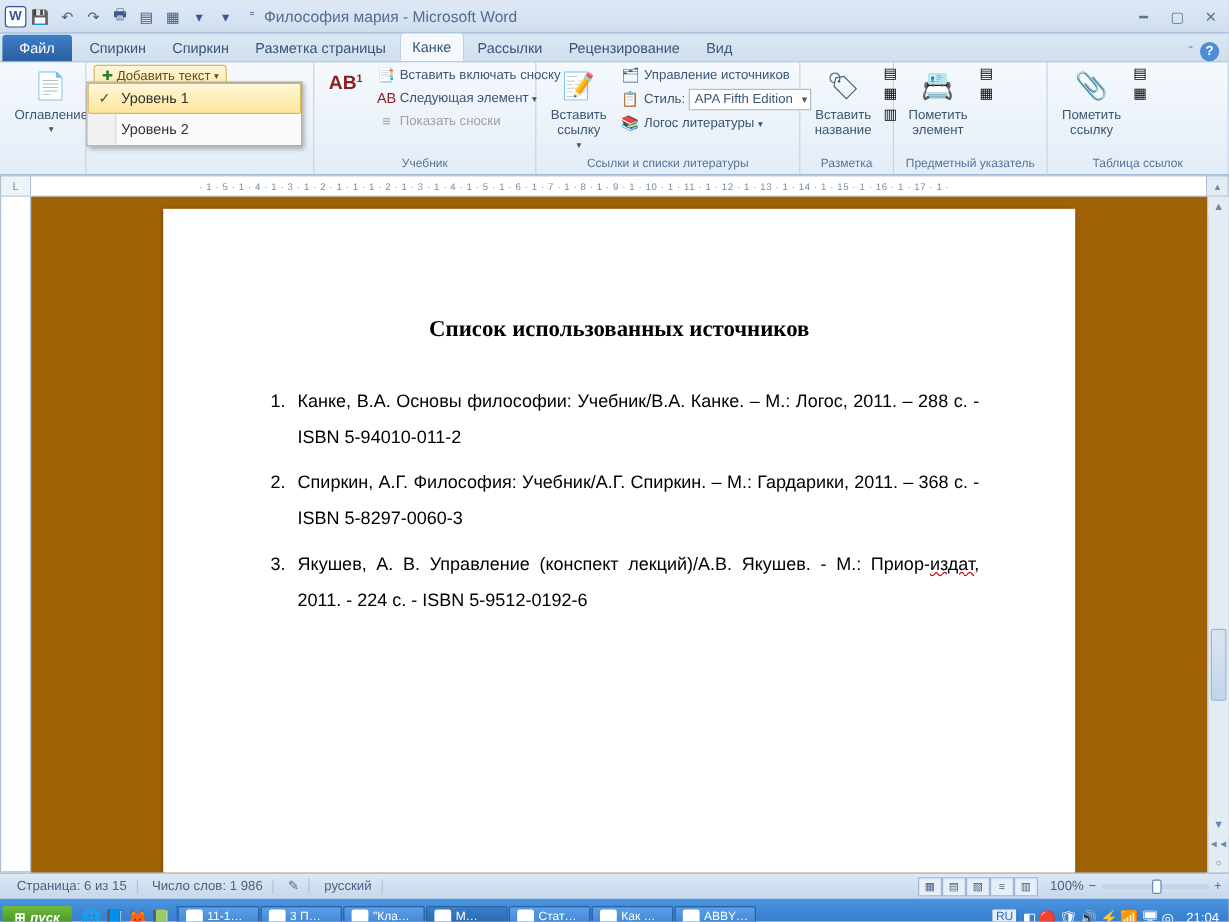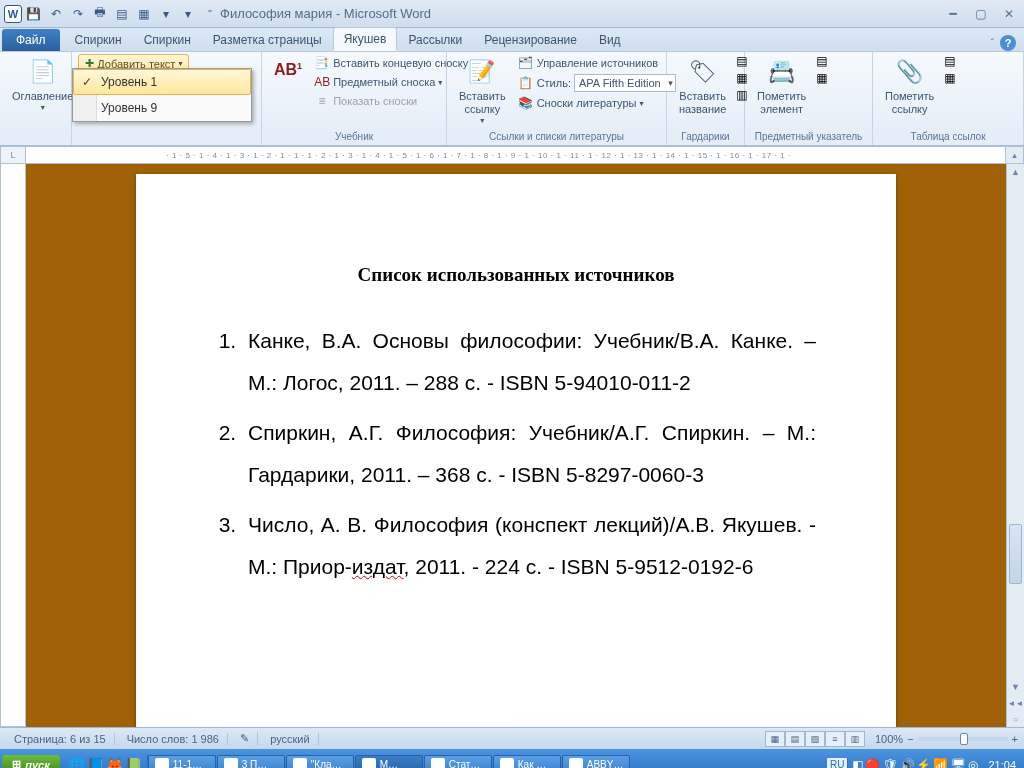--- a/index.html
+++ b/index.html
@@ -47,21 +47,21 @@
 
 .ruler-row { height: 18px; background: #e9eff6; display: flex; }
 .corner-box { width: 26px; border: 1px solid #b0c0d3; background: #eef3f9; display: flex; align-items: center; justify-content: center; font-size: 9px; color: #7a8da3; }
 .hruler { flex: 1; background: #fff; border: 1px solid #b0c0d3; border-left: none; font-size: 8px; color: #7a8da3; display: flex; align-items: center; overflow: hidden; padding-left: 140px; letter-spacing: 0.5px; }
 
 .workspace { height: 563px; display: flex; background: #b8cde0; }
 .vruler { width: 26px; background: #fff; border: 1px solid #b0c0d3; border-top: none; }
 .doc-scroll { flex: 1; overflow: hidden; position: relative; background: #a16207; display: flex; justify-content: center; }
 .page { width: 760px; min-height: 900px; background: #fff; margin-top: 10px; box-shadow: 0 1px 4px rgba(0,0,0,0.4); padding: 90px 80px; }
 .page h1 { font-family: "Times New Roman", serif; font-size: 19px; font-weight: bold; text-align: center; margin-bottom: 34px; }
-.page ol { font-family: "Times New Roman", serif; font-size: 21px; line-height: 2.0; text-align: justify; padding-left: 26px; }
+.page ol { font-family: "Times New Roman", serif; font-size: 15px; line-height: 2.0; text-align: justify; padding-left: 26px; }
 .page ol li { margin-bottom: 8px; padding-left: 6px; }
 .squiggle { text-decoration: underline wavy #c00; text-decoration-thickness: 1px; }
 .vscroll { width: 18px; background: #e3ebf3; border-left: 1px solid #b0c0d3; position: relative; }
 .vscroll .thumb { position: absolute; left: 2px; right: 2px; top: 360px; height: 60px; background: linear-gradient(#d9e5f2,#c2d5ea); border: 1px solid #9cb5d2; border-radius: 2px; }
 .vscroll .arr { position: absolute; left: 0; right: 0; height: 16px; display: flex; align-items: center; justify-content: center; font-size: 9px; color: #6a88ab; background: #e3ebf3; }
 .vscroll .arr.up { top: 0; } .vscroll .arr.dn { bottom: 32px; }
 .vscroll .nav { position: absolute; bottom: 0; left: 0; right: 0; height: 32px; display: flex; flex-direction: column; }
 .vscroll .nav div { flex: 1; display: flex; align-items: center; justify-content: center; font-size: 8px; color: #6a88ab; }
 
 
@@ -109,21 +109,21 @@
     <span class="win-btn">▢</span>
     <span class="win-btn">✕</span>
   </div>
 </div>
 
 <div class="tab-row">
   <div class="file-tab">Файл</div>
   <div class="tab">Спиркин</div>
   <div class="tab">Спиркин</div>
   <div class="tab">Разметка страницы</div>
-  <div class="tab active">Якушев</div>
+  <div class="tab active">Канке</div>
   <div class="tab">Рассылки</div>
   <div class="tab">Рецензирование</div>
   <div class="tab">Вид</div>
   <div class="help">
     <span style="color:#5a7497;font-size:10px;">ˆ</span>
     <span class="help-icon">?</span>
   </div>
 </div>
 
 <div class="ribbon">
@@ -140,37 +140,37 @@
     <div class="rgroup-body" style="flex-direction:column;align-items:flex-start;">
       <div class="add-text-btn">
         <span style="color:#2e7d32;">✚</span>
         <span>Добавить текст</span>
         <span style="font-size:8px;">▾</span>
       </div>
 
       <div class="dropdown-menu">
         <div class="gutter"></div>
         <div class="item hover"><span class="check">✓</span><span>Уровень 1</span></div>
-        <div class="item"><span>Уровень 9</span></div>
+        <div class="item"><span>Уровень 2</span></div>
       </div>
     </div>
   </div>
   <div class="rgroup" style="width:185px;">
     <div class="rgroup-body">
       <div class="big-btn" style="padding-top:6px;">
         <div style="font-weight:bold;color:#8a1f1f;font-size:16px;">AB<sup style="font-size:9px;">1</sup></div>
       </div>
       <div class="stack">
         <div class="small-row">
             <span class="si">📑</span>
-            <span>Вставить концевую сноску</span>
+            <span>Вставить включать сноску</span>
           </div>
         <div class="small-row">
             <span class="si" style="color:#8a1f1f;">AB</span>
-            <span>Предметный сноска</span> 
+            <span>Следующая элемент</span> 
             <span style="font-size:8px;">▾</span>
           </div>
         <div class="small-row disabled">
             <span class="si">≡</span>
             <span>Показать сноски</span>
           </div>
       </div>
     </div>
     <div class="rgroup-label">Учебник</div>
   </div>
@@ -187,41 +187,41 @@
             <span class="si">🗂</span>
             <span>Управление источников</span>
           </div>
         <div class="small-row">
           <span class="si">📋</span>
           <span>Стиль:</span>
           <span class="style-select">APA Fifth Edition</span>
         </div>
         <div class="small-row">
             <span class="si">📚</span>
-            <span>Сноски литературы</span> 
+            <span>Логос литературы</span> 
             <span style="font-size:8px;">▾</span>
           </div>
       </div>
     </div>
     <div class="rgroup-label">Ссылки и списки литературы</div>
   </div>
   <div class="rgroup" style="width:78px;">
     <div class="rgroup-body">
       <div class="big-btn">
         <div class="icn">🏷</div>
         <span style="white-space:pre-line;">Вставить
 название</span>
       </div>
       <div class="stack" style="gap:3px;">
         <span class="si">▤</span>
         <span class="si">▦</span>
         <span class="si">▥</span>
       </div>
     </div>
-    <div class="rgroup-label">Гардарики</div>
+    <div class="rgroup-label">Разметка</div>
   </div>
   <div class="rgroup" style="width:128px;">
     <div class="rgroup-body">
       <div class="big-btn">
         <div class="icn">📇</div>
         <span style="white-space:pre-line;">Пометить
 элемент</span>
       </div>
       <div class="stack" style="gap:3px;">
         <span class="si">▤</span>
@@ -253,21 +253,21 @@
 </div>
 
 <div class="workspace">
   <div class="vruler"></div>
   <div class="doc-scroll">
     <div class="page">
       <h1>Список использованных источников</h1>
       <ol>
         <li><span>Канке, В.А. Основы философии: Учебник/В.А. Канке. – М.: Логос, 2011. – 288 с. - ISBN 5-94010-011-2</span></li>
         <li><span>Спиркин, А.Г. Философия: Учебник/А.Г. Спиркин. – М.: Гардарики, 2011. – 368 с. - ISBN 5-8297-0060-3</span></li>
-        <li><span>Число, А. В. Философия (конспект лекций)/А.В. Якушев. - М.: Приор-</span><span class="squiggle">издат</span><span>, 2011. - 224 с. - ISBN 5-9512-0192-6</span></li>
+        <li><span>Якушев, А. В. Управление (конспект лекций)/А.В. Якушев. - М.: Приор-</span><span class="squiggle">издат</span><span>, 2011. - 224 с. - ISBN 5-9512-0192-6</span></li>
       </ol>
     </div>
   </div>
   <div class="vscroll">
     <div class="arr up">▲</div>
     <div class="thumb"></div>
     <div class="arr dn">▼</div>
     <div class="nav">
       <div>◄◄</div>
       <div>○</div>

